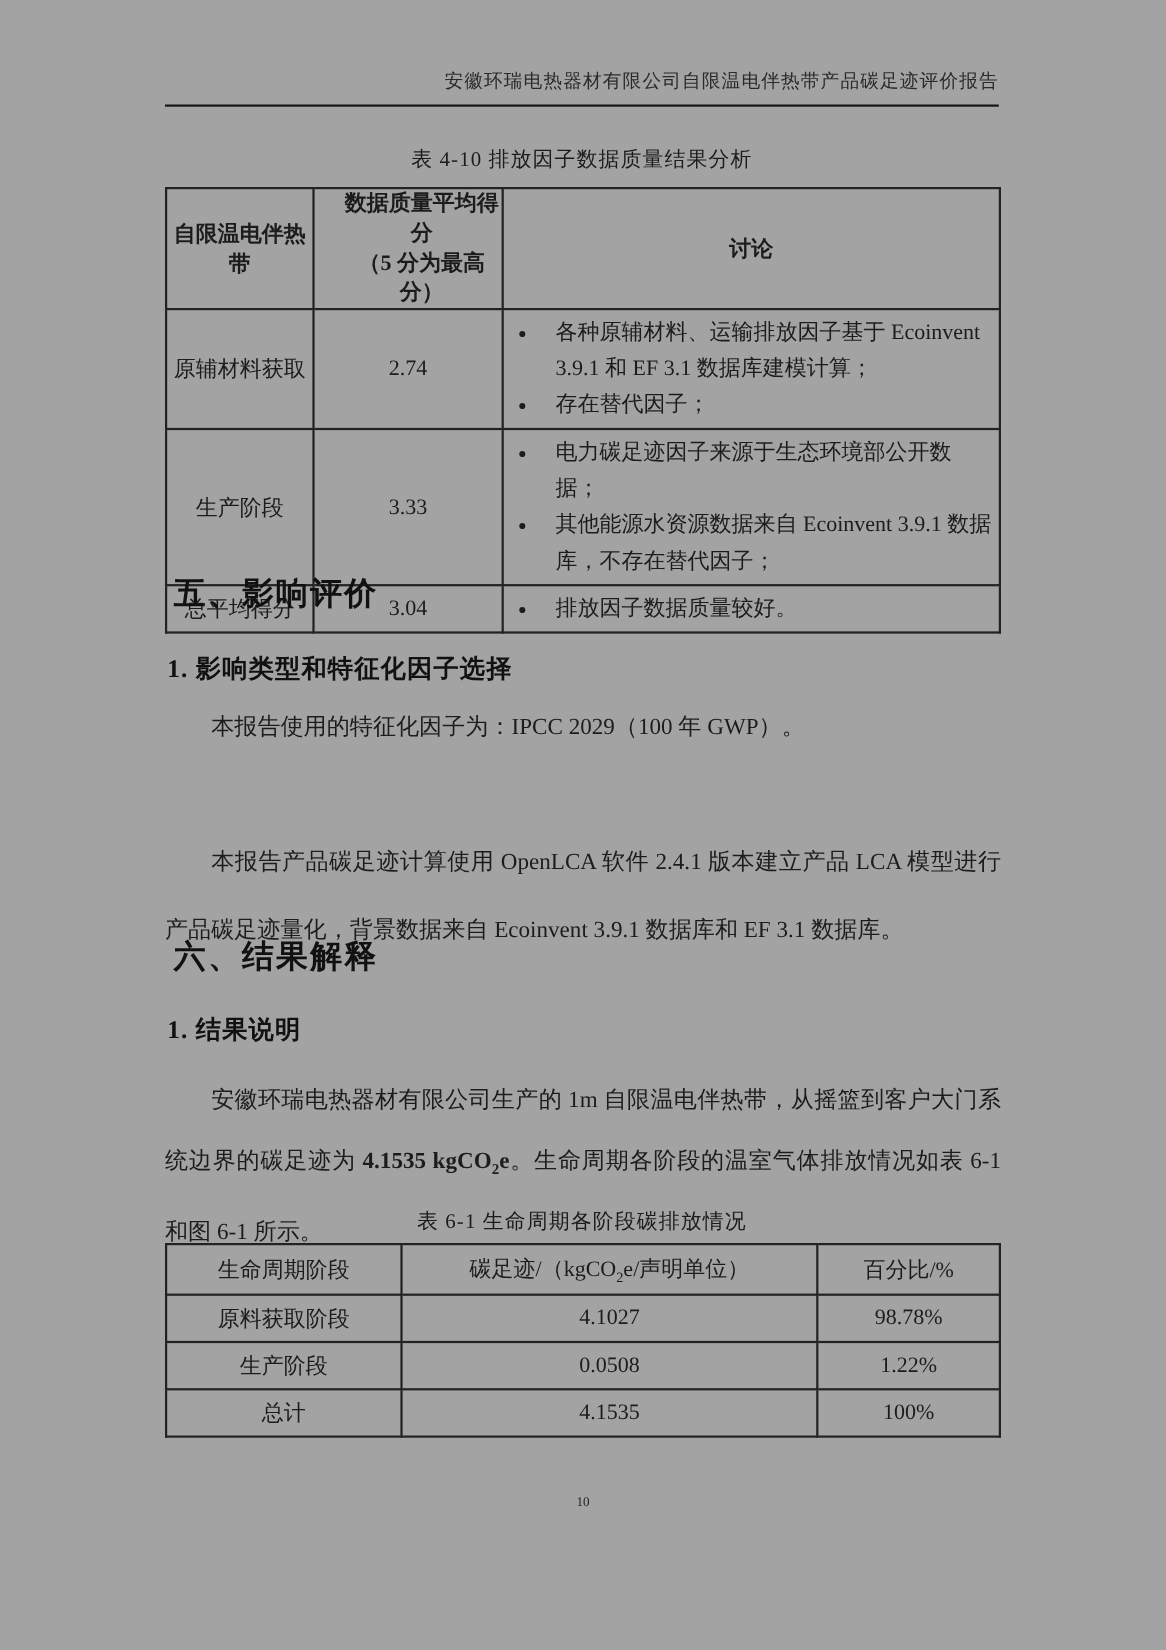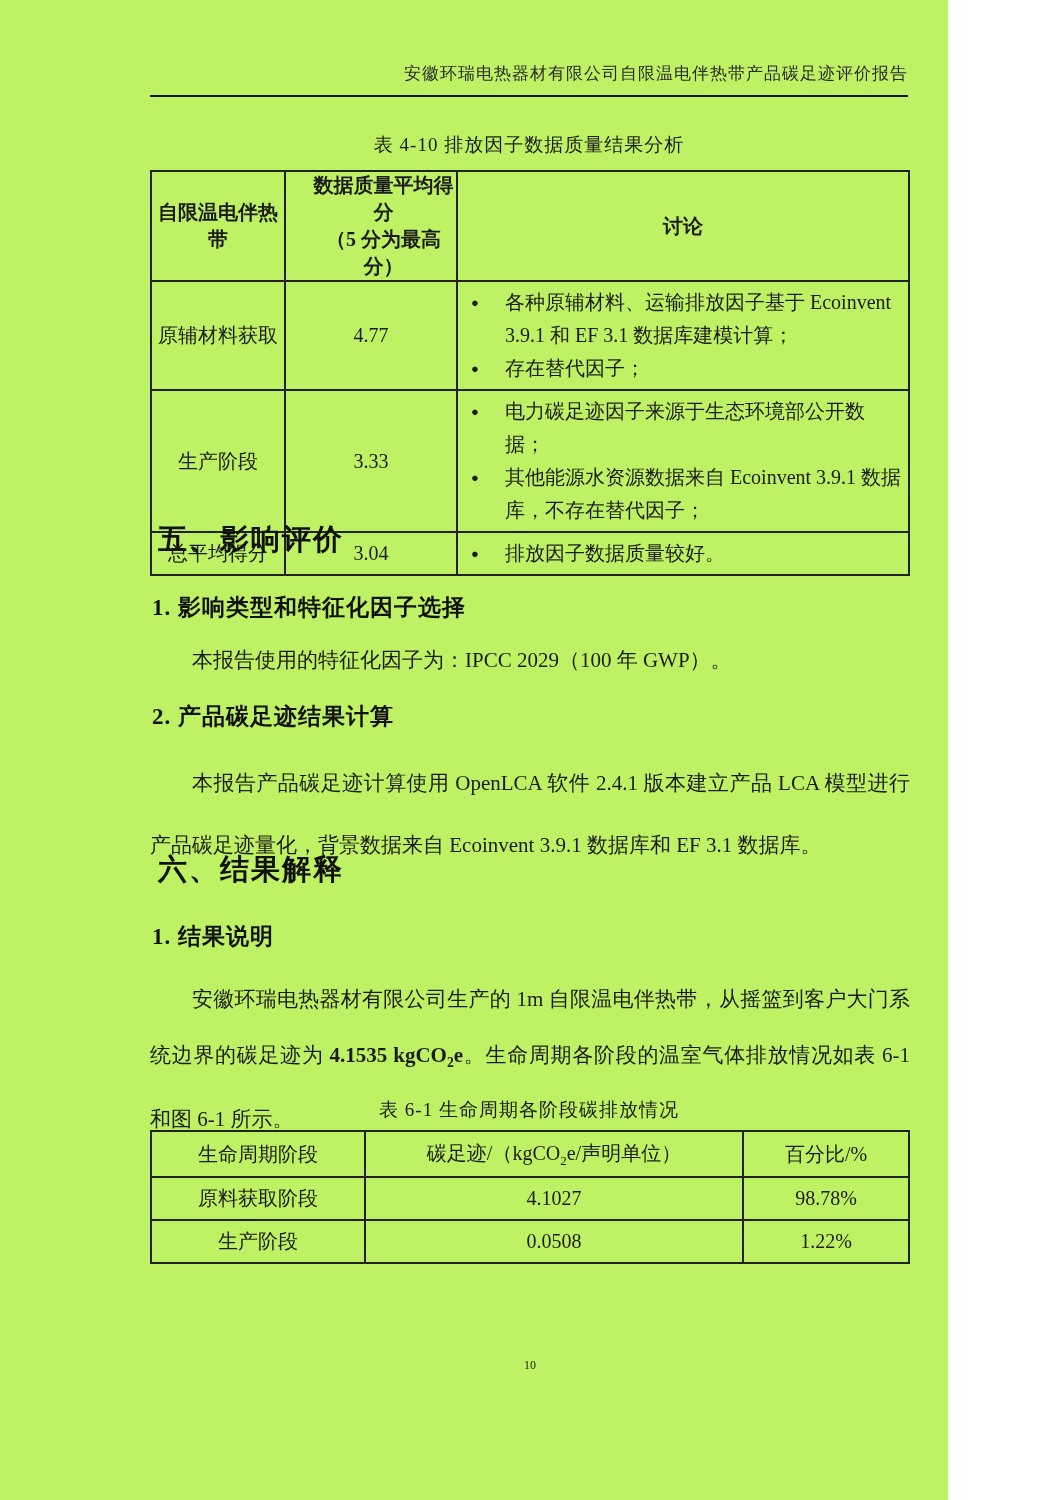--- a/index.html
+++ b/index.html
@@ -1,20 +1,20 @@
 <!DOCTYPE html>
 <html><head>
 <meta charset="utf-8">
 <style>
   * { margin:0; padding:0; box-sizing:border-box; }
   html,body { background:#ffffff; }
   .page {
     position:relative;
-    width:948px; height:1500px;
-    background:#bef264;
+    width:1060px; height:1500px;
+    background:#a3a3a3;
     font-family:"Liberation Serif","DejaVu Serif",serif;
     color:#1c1c1c;
     overflow:hidden;
     text-decoration:underline;
   }
 
   
   .doc-header {
     position:absolute; top:62px; left:150px; width:758px;
     font-size:17px; letter-spacing:1px;
@@ -119,21 +119,21 @@
         <tr class="hdr-row">
       <th>自限温电伴热带</th>
       <th>
         <div class="hdr-two-line">数据质量平均得分</div>
         <div class="hdr-two-line">（5 分为最高分）</div>
       </th>
       <th>讨论</th>
     </tr>
     <tr class="row-1">
       <td class="center">原辅材料获取</td>
-      <td class="center">4.77</td>
+      <td class="center">2.74</td>
       <td>
         <ul class="points">
           <li><span class="bullet">●</span><span>各种原辅材料、运输排放因子基于 Ecoinvent 3.9.1 和 EF 3.1 数据库建模计算；</span></li>
           <li><span class="bullet">●</span><span>存在替代因子；</span></li>
         </ul>
       </td>
     </tr>
     <tr class="row-2">
       <td class="center">生产阶段</td>
       <td class="center">3.33</td>
@@ -152,21 +152,20 @@
           <li><span class="bullet">●</span><span>排放因子数据质量较好。</span></li>
         </ul>
       </td>
     </tr>
   </tbody>
     </table>
 
   <div class="h1 h1-5">五、影响评价</div>
   <div class="h2 h2-51">1. 影响类型和特征化因子选择</div>
   <div class="para para-ipcc">本报告使用的特征化因子为：IPCC 2029（100 年 GWP）。</div>
-  <div class="h2 h2-52">2. 产品碳足迹结果计算</div>
   <div class="para para-openlca">本报告产品碳足迹计算使用 OpenLCA 软件 2.4.1 版本建立产品 LCA 模型进行产品碳足迹量化，背景数据来自 Ecoinvent 3.9.1 数据库和 EF 3.1 数据库。</div>
 
   <div class="h1 h1-6">六、结果解释</div>
   <div class="h2 h2-61">1. 结果说明</div>
   <div class="para para-result">
     <span>安徽环瑞电热器材有限公司生产的 1m 自限温电伴热带，从摇篮到客户大门系统边界的碳足迹为 </span><span class="bold"><span>4.1535 kgCO</span><sub>2</sub><span>e</span></span><span>。生命周期各阶段的温室气体排放情况如表 6-1 和图 6-1 所示。</span>
   </div>
 
   <div class="tbl-caption caption-2">表 6-1 生命周期各阶段碳排放情况</div>
 
@@ -185,18 +184,23 @@
     <tr class="d-row">
       <td>原料获取阶段</td>
       <td>4.1027</td>
       <td>98.78%</td>
     </tr>
     <tr class="d-row">
       <td>生产阶段</td>
       <td>0.0508</td>
       <td>1.22%</td>
     </tr>
+    <tr class="d-row">
+      <td>总计</td>
+      <td>4.1535</td>
+      <td>100%</td>
+    </tr>
   </tbody>
     </table>
 
   <div class="page-number">10</div>
 
 </div>
 
 </body></html>

